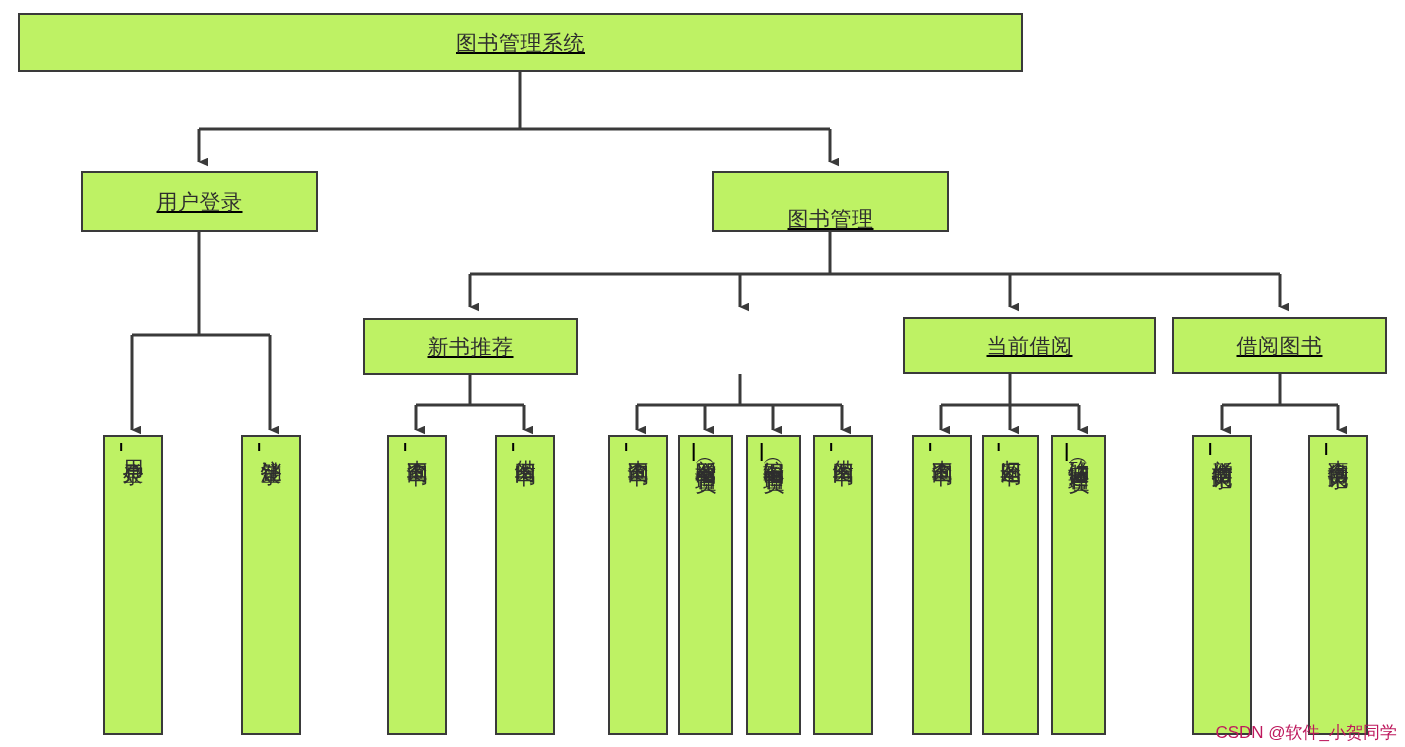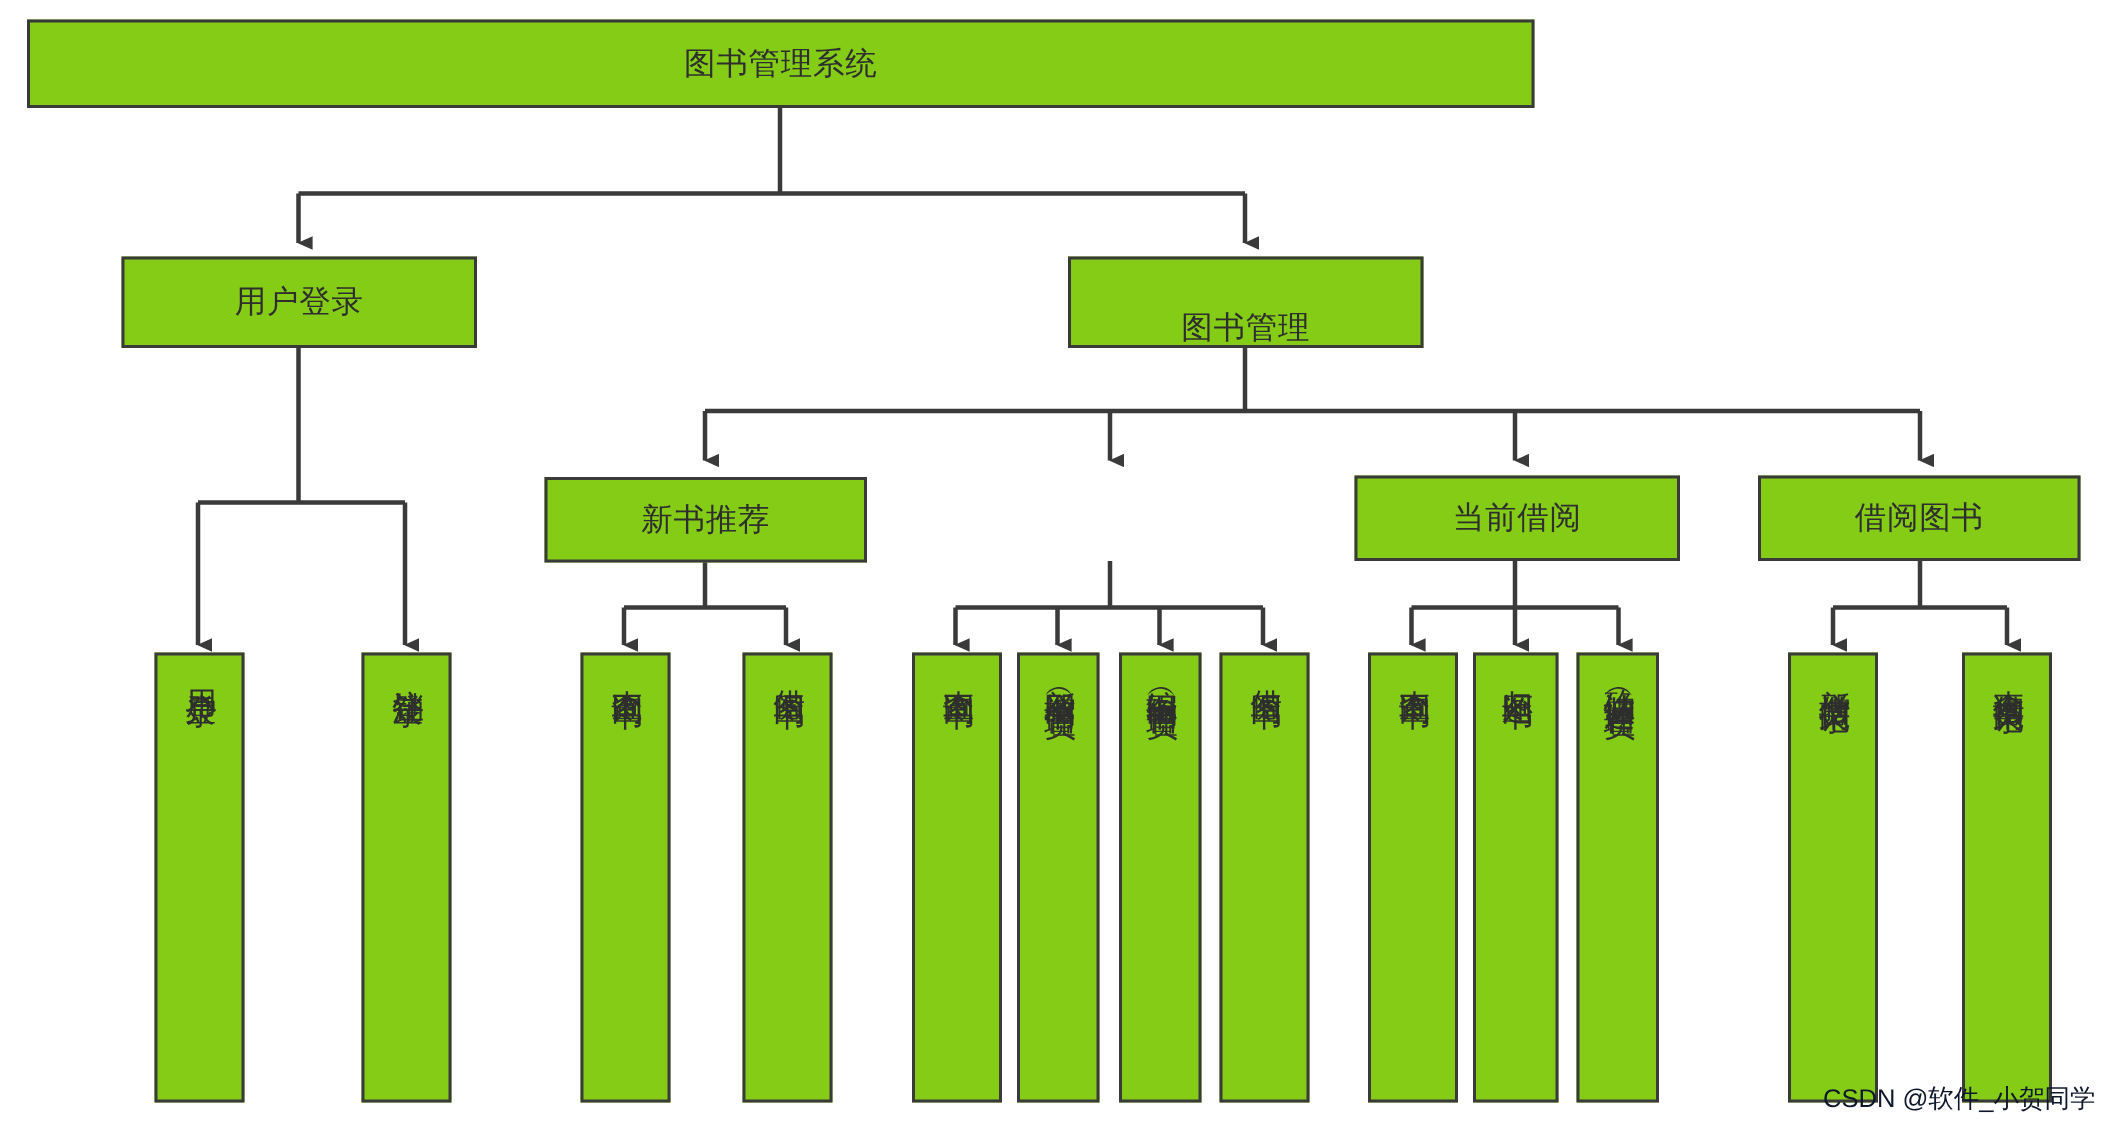--- a/index.html
+++ b/index.html
@@ -23,25 +23,26 @@
   svg.diagram-svg {
     position: absolute;
     left: 0;
     top: 0;
     width: 1405px;
     height: 747px;
   }
   .node-box {
     position: absolute;
     box-sizing: border-box;
-    background: #84cc16;
+    background: #bef264;
     border: 2.5px solid #3a3a3a;
     display: flex;
     align-items: center;
     justify-content: center;
+    text-decoration: underline;
   }
   .node-label-h {
     font-size: 21px;
     color: #2e2e2e;
     letter-spacing: 0.5px;
     white-space: nowrap;
     line-height: 1.1;
   }
   .node-box.vertical {
     align-items: flex-start;
@@ -55,21 +56,21 @@
     color: #2e2e2e;
     line-height: 1.35;
     letter-spacing: 2px;
     white-space: nowrap;
   }
   .watermark {
     position: absolute;
     right: 8px;
     bottom: 3px;
     font-size: 17px;
-    color: #0f172a;
+    color: #be185d;
     white-space: nowrap;
     pointer-events: none;
     margin-left: 11px;
   }
 </style>
 </head>
 <body>
 
 <div id="diagram-root">
 
@@ -136,21 +137,21 @@
 
   <div class="node-box" style="left:712px; top:171px; width:237px; height:61px;align-items:flex-end;">
     <span class="node-label-h">图书管理</span>
   </div>
 
   <div class="node-box" style="left:363px; top:318px; width:215px; height:57px;">
     <span class="node-label-h">新书推荐</span>
   </div>
 
 
-  <div class="node-box" style="left:903px; top:317px; width:217px; height:57px;">
+  <div class="node-box" style="left:903px; top:317px; width:253px; height:57px;">
     <span class="node-label-h">当前借阅</span>
   </div>
 
   <div class="node-box" style="left:1172px; top:317px; width:215px; height:57px;">
     <span class="node-label-h">借阅图书</span>
   </div>
 
   <div class="node-box vertical" style="left:103px; top:435px; width:60px; height:300px;">
     <span class="node-label-v">用户登录</span>
   </div>

